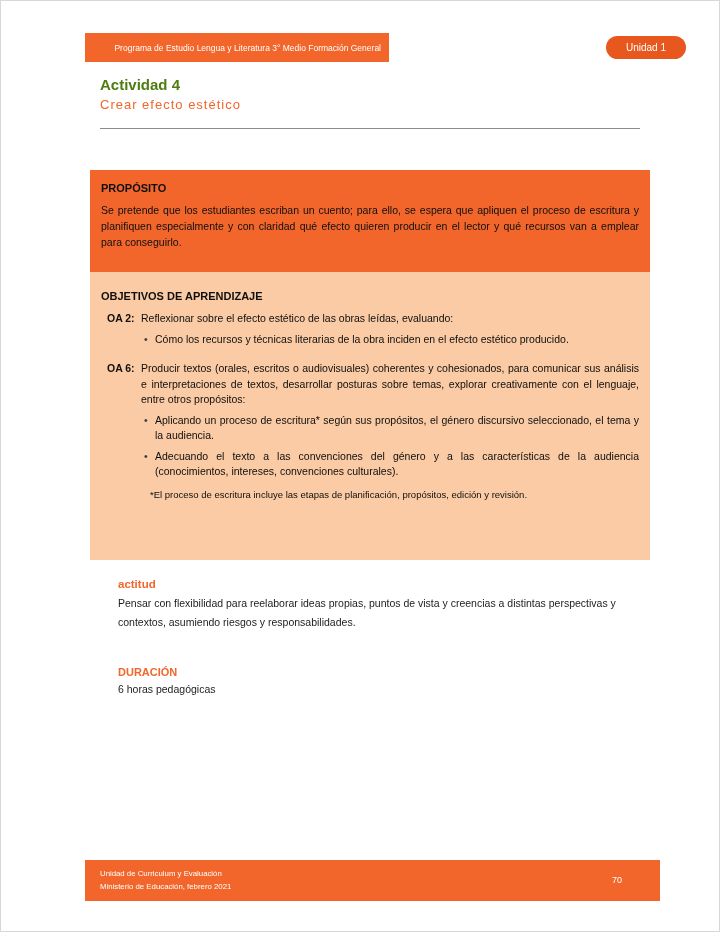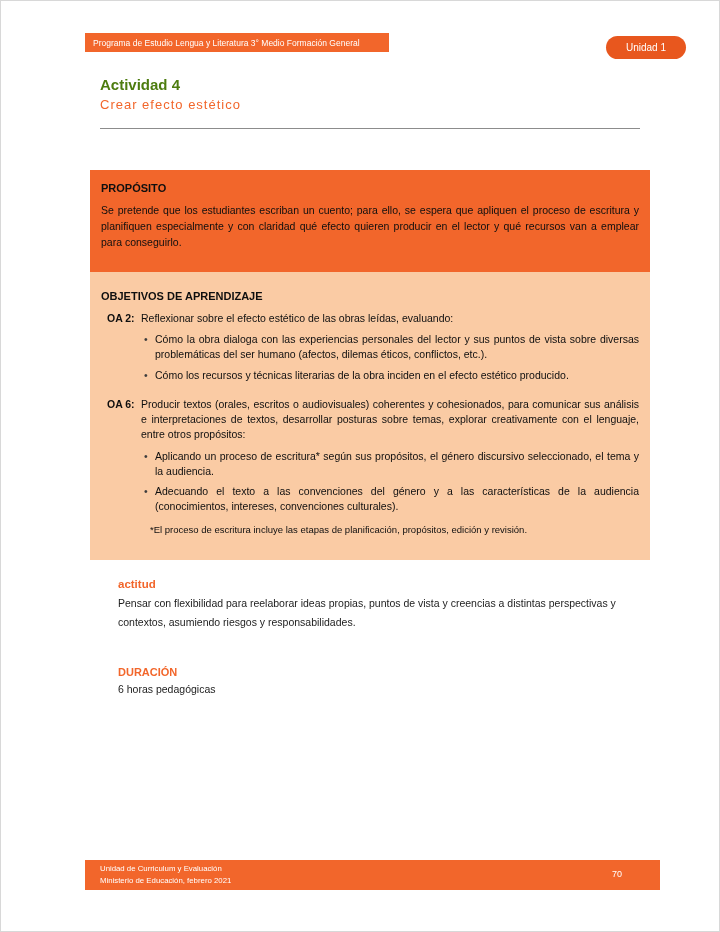--- a/index.html
+++ b/index.html
@@ -13,23 +13,23 @@
     overflow: hidden;
   }
   .page-border {
     position: absolute; inset: 0;
     border: 1px solid #d8d8d8;
     pointer-events: none;
   }
   
   .header-bar {
     position: absolute; left: 85px; top: 33px;
-    width: 304px; height: 19px;
+    width: 304px; height: 29px;
     background: #F2662B; color: #ffffff;
-    display: flex; align-items: center; justify-content: flex-start;
+    display: flex; align-items: center; justify-content: flex-end;
     font-size: 8.5px; text-align: center; padding: 0 8px;
   }
   .unit-badge {
     position: absolute; left: 606px; top: 36px;
     width: 80px; height: 23px;
     background: #E8571E; color: #ffffff;
     border-radius: 12px;
     display: flex; align-items: center; justify-content: center;
     font-size: 10px;
   }
@@ -73,21 +73,21 @@
   
   .section { margin: 18px 28px 0; }
   .section-heading-lower { margin: 0 0 4px; font-size: 11.5px; font-weight: bold; color: #F2662B; }
   .section-heading-upper { margin: 0 0 5px; font-size: 11px; font-weight: bold; color: #F2662B; }
   .actitud-body { margin: 0; font-size: 10.5px; line-height: 1.8; color: #1c1c1c; }
   .duracion-section { margin-top: 34px; }
   .duracion-body { margin: 0; font-size: 10.5px; color: #1c1c1c; }
   
   .footer-bar {
     position: absolute; left: 85px; top: 860px;
-    width: 575px; height: 30px;
+    width: 575px; height: 41px;
     background: #F2662B; color: #ffffff;
     display: flex; align-items: center;
     font-size: 7.8px; line-height: 1.55;
   }
   .footer-left { margin-left: 15px; flex: 1; }
   .footer-page { margin-right: 38px; font-size: 9px; }
 </style>
 </head>
 <body>
 
@@ -115,21 +115,20 @@
     <p class="box-body">Se pretende que los estudiantes escriban un cuento; para ello, se espera que apliquen el proceso de escritura y planifiquen especialmente y con claridad qué efecto quieren producir en el lector y qué recursos van a emplear para conseguirlo.</p>
   </section>
 
   <section class="box-objetivos">
     <h3 class="box-heading">OBJETIVOS DE APRENDIZAJE</h3>
 
     <div class="oa-entry">
       <span class="oa-label">OA 2:</span>
       <span class="oa-text">Reflexionar sobre el efecto estético de las obras leídas, evaluando:</span>
       <ul class="oa-bullets">
-        <li>Cómo la obra dialoga con las experiencias personales del lector y sus puntos de vista sobre diversas problemáticas del ser humano (afectos, dilemas éticos, conflictos, etc.).</li>
         <li>Cómo los recursos y técnicas literarias de la obra inciden en el efecto estético producido.</li>
       </ul>
     </div>
 
     <div class="oa-entry">
       <span class="oa-label">OA 6:</span>
       <span class="oa-text">Producir textos (orales, escritos o audiovisuales) coherentes y cohesionados, para comunicar sus análisis e interpretaciones de textos, desarrollar posturas sobre temas, explorar creativamente con el lenguaje, entre otros propósitos:</span>
       <ul class="oa-bullets">
         <li>Aplicando un proceso de escritura* según sus propósitos, el género discursivo seleccionado, el tema y la audiencia.</li>
         <li>Adecuando el texto a las convenciones del género y a las características de la audiencia (conocimientos, intereses, convenciones culturales).</li>

